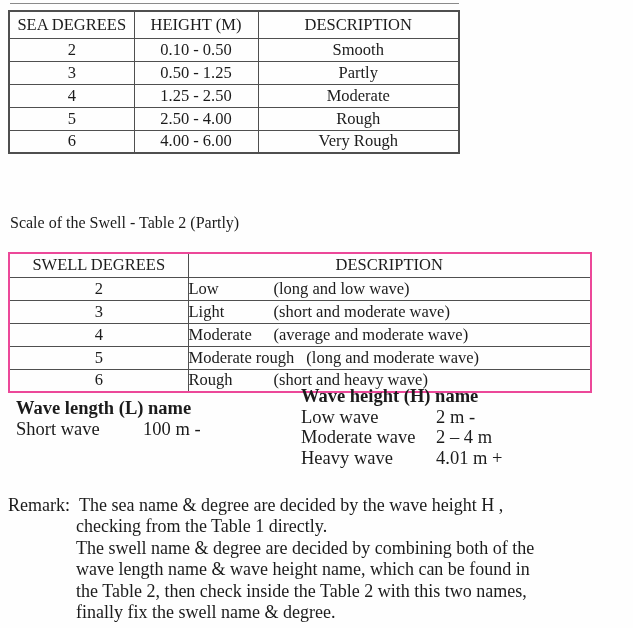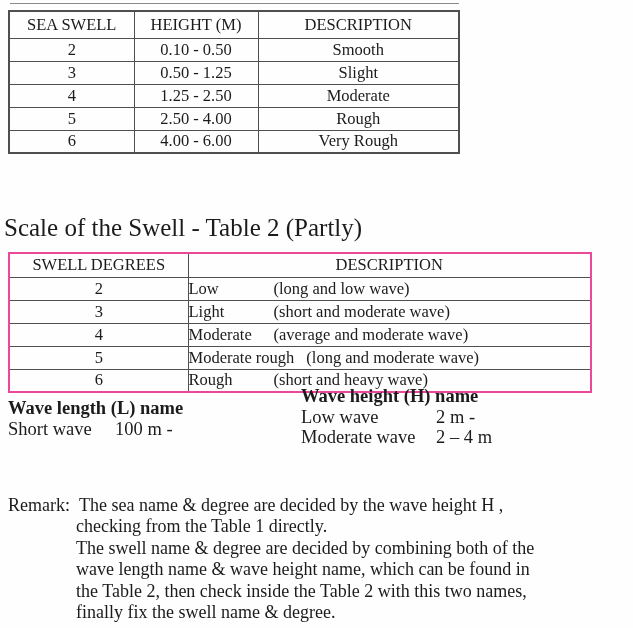--- a/index.html
+++ b/index.html
@@ -33,29 +33,29 @@
   .t2 thead tr{height:24px;}
   .t2 tbody tr{height:23px;}
   .t1 .c1{width:125px;}
   .t1 .c2{width:124px;}
   .t1 .c3{width:201px;}
   .t2 .c1{width:179px;}
   .t2 .c2{width:403px;}
   .t2 td.desc{text-align:left;}
   .desc-name{display:inline-block;min-width:73px;margin-right:12px;}
   .heading{
-    position:absolute;left:4px;top:214px;
-    font-size:25px;
+    position:absolute;left:10px;top:214px;
+    font-size:16px;
   }
   .list-col{position:absolute;font-size:18.5px;line-height:20.5px;white-space:nowrap;}
-  .wl-col{left:8px;top:398px;}
+  .wl-col{left:16px;top:398px;}
   .wh-col{left:301px;top:386px;}
   .list-title{font-weight:bold;}
   .list-name{display:inline-block;}
-  .wl-col .list-name{min-width:107px;margin-right:0;}
+  .wl-col .list-name{min-width:107px;margin-right:20px;}
   .wh-col .list-name{min-width:131px;margin-right:4px;}
   .remark{
     position:absolute;left:8px;top:495px;width:622px;
     font-size:18px;line-height:21.4px;
     padding-left:68px;box-sizing:border-box;
   }
   .remark-first{text-indent:-68px;}
   .remark-label{margin-right:9px;}
 </style>
 </head>
@@ -66,35 +66,35 @@
   <div class="artifact-line"></div>
 
   <table class="t1">
     <colgroup>
         <col class="c1">
         <col class="c2">
         <col class="c3">
       </colgroup>
     <thead>
       <tr>
-        <th>SEA SWELL</th>
+        <th>SEA DEGREES</th>
         <th>HEIGHT (M)</th>
         <th>DESCRIPTION</th>
       </tr>
     </thead>
     <tbody>
       <tr>
         <td>2</td>
         <td>0.10 - 0.50</td>
         <td>Smooth</td>
       </tr>
       <tr>
         <td>3</td>
         <td>0.50 - 1.25</td>
-        <td>Slight</td>
+        <td>Partly</td>
       </tr>
       <tr>
         <td>4</td>
         <td>1.25 - 2.50</td>
         <td>Moderate</td>
       </tr>
       <tr>
         <td>5</td>
         <td>2.50 - 4.00</td>
         <td>Rough</td>
@@ -146,20 +146,21 @@
 
   <div class="list-col wl-col">
     <div class="list-title">Wave length (L) name</div>
     <div class="list-line"><span class="list-name">Short wave</span><span>100 m -</span></div>
   </div>
 
   <div class="list-col wh-col">
     <div class="list-title">Wave height (H) name</div>
     <div class="list-line"><span class="list-name">Low wave</span><span>2 m -</span></div>
     <div class="list-line"><span class="list-name">Moderate wave</span><span>2 – 4 m</span></div>
+    <div class="list-line"><span class="list-name">Heavy wave</span><span>4.01 m +</span></div>
   </div>
 
   <div class="remark">
     <div class="remark-first"><span class="remark-label">Remark:</span><span>The sea name &amp; degree are decided by the wave height H ,</span></div>
     <div class="remark-cont">checking from the Table 1 directly.</div>
     <div class="remark-cont">The swell name &amp; degree are decided by combining both of the</div>
     <div class="remark-cont">wave length name &amp; wave height name, which can be found in</div>
     <div class="remark-cont">the Table 2, then check inside the Table 2 with this two names,</div>
     <div class="remark-cont">finally fix the swell name &amp; degree.</div>
   </div>

